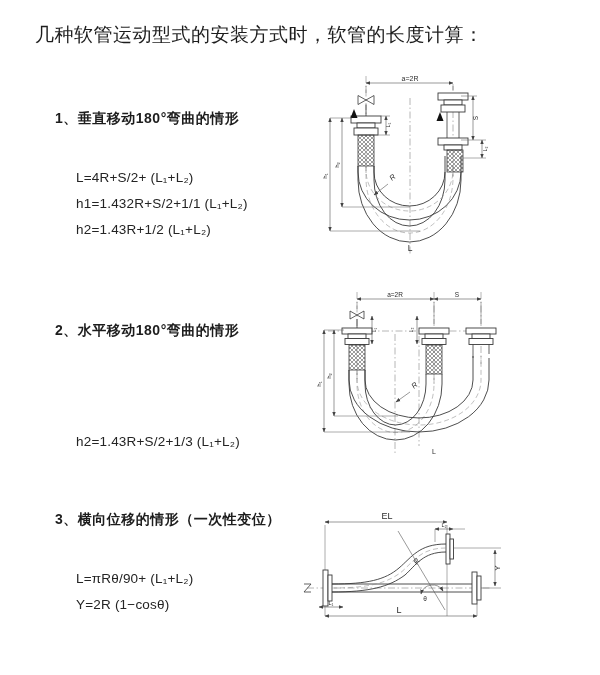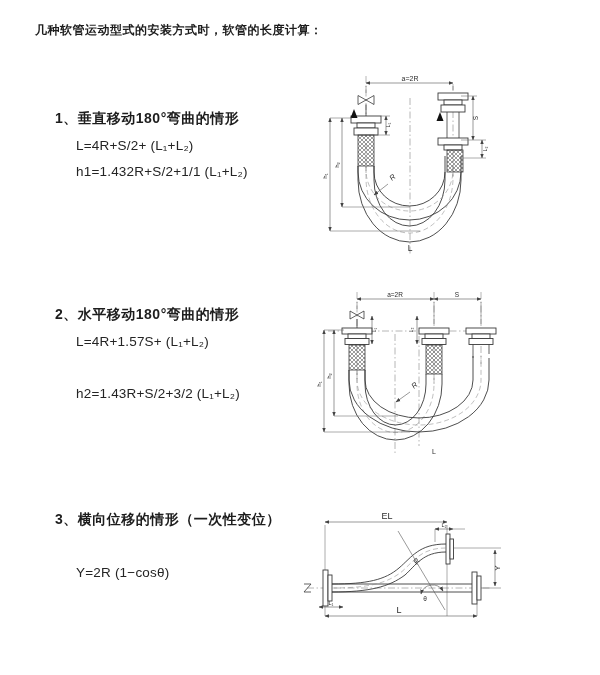--- a/index.html
+++ b/index.html
@@ -3,26 +3,26 @@
 <meta charset="utf-8">
 <style>
   html,body{margin:0;padding:0;}
   body{
     width:600px;height:675px;position:relative;overflow:hidden;
     background:#ffffff;color:#222;
     font-family:"Liberation Sans","DejaVu Sans",sans-serif;
     -webkit-font-smoothing:antialiased;
   }
   .doc-title{
-    position:absolute;left:35px;top:22px;font-size:12px;font-weight:700;
+    position:absolute;left:35px;top:22px;font-size:19px;font-weight:400;
     letter-spacing:.5px;color:#1d1d1d;white-space:nowrap;
   }
   .sec{position:absolute;left:55px;white-space:nowrap;}
   .sec-heading{font-size:14px;font-weight:600;letter-spacing:.5px;color:#1d1d1d;}
-  .formula{position:absolute;left:21px;font-size:13.5px;font-weight:500;color:#242424;letter-spacing:.2px;}
+  .formula{position:absolute;left:21px;font-size:13.5px;font-weight:500;color:#242424;letter-spacing:.2px;margin-top:32px;}
   .f1{top:28px}.f2{top:54px}.f3{top:80px}
   .diag{position:absolute;}
   .dim{stroke:#555;stroke-width:.6;fill:none}
   .ext{stroke:#666;stroke-width:.55;fill:none}
   .cl{stroke:#7a7a7a;stroke-width:.55;fill:none;stroke-dasharray:7 2.5 1.5 2.5}
   .hose{stroke:#3a3a3a;stroke-width:.9;fill:none}
   .hosec{stroke:#8a8a8a;stroke-width:.55;fill:none;stroke-dasharray:5 3}
   .fit{fill:#ffffff;stroke:#3a3a3a;stroke-width:.9}
   .thin{stroke:#3a3a3a;stroke-width:.8;fill:none}
   .lbl{fill:#2c2c2c;font-family:"Liberation Sans","DejaVu Sans",sans-serif}
@@ -30,30 +30,31 @@
 </style>
 </head>
 <body>
 
 <div class="doc-title">几种软管运动型式的安装方式时，软管的长度计算：</div>
 
 <div class="sec" style="top:110px">
   <div class="sec-heading">1、垂直移动180°弯曲的情形</div>
   <div class="formula f1">L=4R+S/2+ (L₁+L₂)</div>
   <div class="formula f2">h1=1.432R+S/2+1/1 (L₁+L₂)</div>
+  <div class="formula f3">h2=1.43R+1/2 (L₁+L₂)</div>
 </div>
 
-<div class="sec" style="top:306px">
+<div class="sec" style="top:322px">
   <div class="sec-heading">2、水平移动180°弯曲的情形</div>
-  <div class="formula f1">L=4R+1.57S+ (L₁+L₂)</div>
-  <div class="formula f3">h2=1.43R+S/2+3/2 (L₁+L₂)</div>
+  <div class="formula f3">h2=1.43R+S/2+1/3 (L₁+L₂)</div>
 </div>
 
 <div class="sec" style="top:511px">
   <div class="sec-heading">3、横向位移的情形（一次性变位）</div>
+  <div class="formula f1">L=πRθ/90+ (L₁+L₂)</div>
   <div class="formula f2">Y=2R (1−cosθ)</div>
 </div>
 
 <svg class="diag" style="left:310px;top:68px" width="280" height="190" viewBox="0 0 280 190">
   <defs>
     <marker id="d1a" viewBox="0 0 10 10" refX="9" refY="5" markerWidth="8" markerHeight="8" orient="auto-start-reverse">
       <path d="M0,1.2 L10,5 L0,8.8 z" fill="#444"></path>
     </marker>
     <pattern id="d1h" width="4" height="4" patternUnits="userSpaceOnUse">
       <path d="M0,0 L4,4 M4,0 L0,4" stroke="#5a5a5a" stroke-width=".6"></path>

